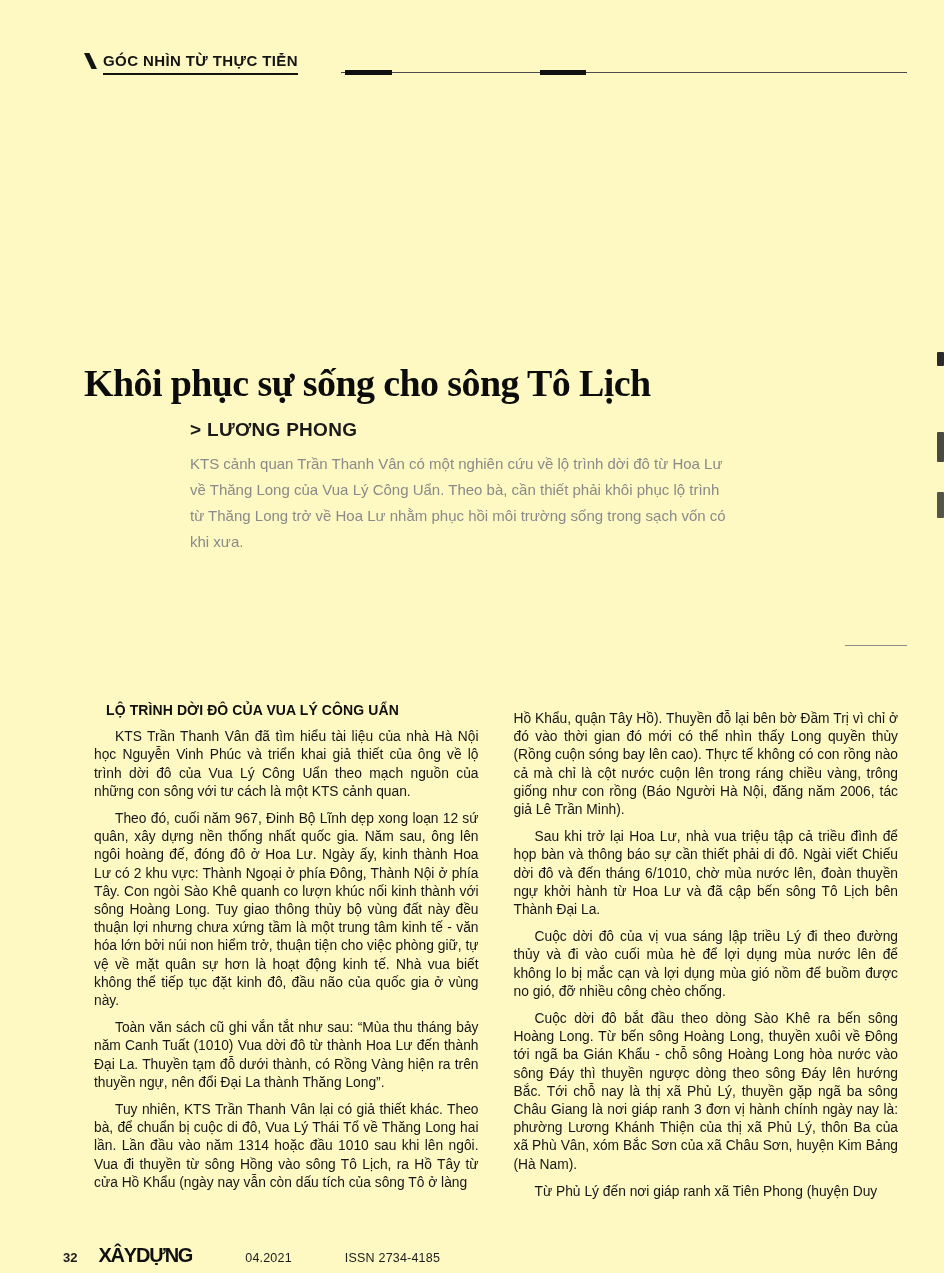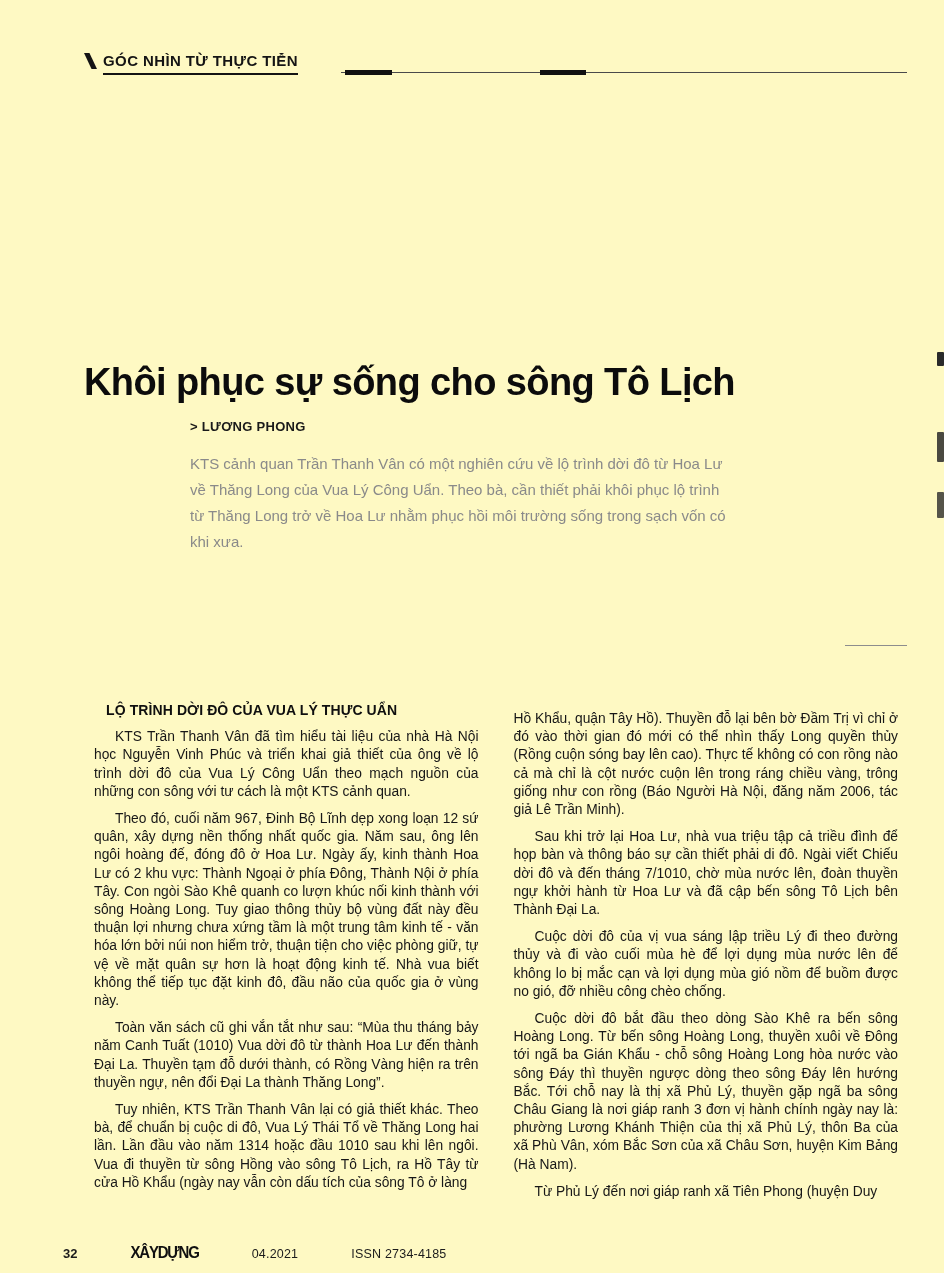--- a/index.html
+++ b/index.html
@@ -62,26 +62,27 @@
   
   .title {
     position: absolute;
     left: 84px;
     top: 336px;
     width: 760px;
     font-size: 38px;
     font-weight: bold;
     letter-spacing: -0.6px;
     color: #0c0c0c;
+    font-family: Liberation Serif, serif;
   }
   .author {
     position: absolute;
     left: 190px;
     top: 419px;
-    font-size: 13px;
+    font-size: 19px;
     font-weight: bold;
     letter-spacing: 0.3px;
     color: #1a1a1a;
   }
   .lead {
     position: absolute;
     left: 190px;
     top: 451px;
     width: 545px;
     font-size: 15px;
@@ -135,25 +136,24 @@
     top: 1244px;
     display: flex;
     align-items: baseline;
     gap: 21px;
     font-size: 12.5px;
     color: #1c1c1c;
   }
   .footer .pageno { font-weight: bold; font-size: 13px; }
   .footer .logo {
     font-weight: bold;
-    font-size: 15px;
+    font-size: 20px;
     letter-spacing: -1.2px;
     color: #101010;
     transform: scaleY(1.05);
-    margin-left: 32px;
   }
   .footer .issue, .footer .issn { letter-spacing: 0.2px; margin-left: 32px; }
 
   
   .edge-artifact {
     position: absolute;
     right: 0;
     width: 7px;
     background: #2a2a2a;
     border-radius: 1px;
@@ -177,29 +177,29 @@
   </div>
 
   <h1 class="title">Khôi phục sự sống cho sông Tô Lịch</h1>
   <div class="author">&gt; LƯƠNG PHONG</div>
   <div class="lead">KTS cảnh quan Trần Thanh Vân có một nghiên cứu về lộ trình dời đô từ Hoa Lư về Thăng Long của Vua Lý Công Uẩn. Theo bà, cần thiết phải khôi phục lộ trình từ Thăng Long trở về Hoa Lư nhằm phục hồi môi trường sống trong sạch vốn có khi xưa.</div>
 
   <div class="mid-rule"></div>
 
   <div class="body-cols">
     <div class="col">
-      <h3>LỘ TRÌNH DỜI ĐÔ CỦA VUA LÝ THỰC UẨN</h3>
+      <h3>LỘ TRÌNH DỜI ĐÔ CỦA VUA LÝ CÔNG UẨN</h3>
       <p>KTS Trần Thanh Vân đã tìm hiểu tài liệu của nhà Hà Nội học Nguyễn Vinh Phúc và triển khai giả thiết của ông về lộ trình dời đô của Vua Lý Công Uẩn theo mạch nguồn của những con sông với tư cách là một KTS cảnh quan.</p>
       <p>Theo đó, cuối năm 967, Đinh Bộ Lĩnh dẹp xong loạn 12 sứ quân, xây dựng nền thống nhất quốc gia. Năm sau, ông lên ngôi hoàng đế, đóng đô ở Hoa Lư. Ngày ấy, kinh thành Hoa Lư có 2 khu vực: Thành Ngoại ở phía Đông, Thành Nội ở phía Tây. Con ngòi Sào Khê quanh co lượn khúc nối kinh thành với sông Hoàng Long. Tuy giao thông thủy bộ vùng đất này đều thuận lợi nhưng chưa xứng tầm là một trung tâm kinh tế - văn hóa lớn bởi núi non hiểm trở, thuận tiện cho việc phòng giữ, tự vệ về mặt quân sự hơn là hoạt động kinh tế. Nhà vua biết không thể tiếp tục đặt kinh đô, đầu não của quốc gia ở vùng này.</p>
       <p>Toàn văn sách cũ ghi vắn tắt như sau: “Mùa thu tháng bảy năm Canh Tuất (1010) Vua dời đô từ thành Hoa Lư đến thành Đại La. Thuyền tạm đỗ dưới thành, có Rồng Vàng hiện ra trên thuyền ngự, nên đổi Đại La thành Thăng Long”.</p>
       <p>Tuy nhiên, KTS Trần Thanh Vân lại có giả thiết khác. Theo bà, để chuẩn bị cuộc di đô, Vua Lý Thái Tổ về Thăng Long hai lần. Lần đầu vào năm 1314 hoặc đầu 1010 sau khi lên ngôi. Vua đi thuyền từ sông Hồng vào sông Tô Lịch, ra Hồ Tây từ cửa Hồ Khẩu (ngày nay vẫn còn dấu tích của sông Tô ở làng</p>
     </div>
     <div class="col">
       <p class="noindent">Hồ Khẩu, quận Tây Hồ). Thuyền đỗ lại bên bờ Đầm Trị vì chỉ ở đó vào thời gian đó mới có thể nhìn thấy Long quyền thủy (Rồng cuộn sóng bay lên cao). Thực tế không có con rồng nào cả mà chỉ là cột nước cuộn lên trong ráng chiều vàng, trông giống như con rồng (Báo Người Hà Nội, đăng năm 2006, tác giả Lê Trần Minh).</p>
-      <p>Sau khi trở lại Hoa Lư, nhà vua triệu tập cả triều đình để họp bàn và thông báo sự cần thiết phải di đô. Ngài viết Chiếu dời đô và đến tháng 7/1010, chờ mùa nước lên, đoàn thuyền ngự khởi hành từ Hoa Lư và đã cập bến sông Tô Lịch bên Thành Đại La.</p>
+      <p>Sau khi trở lại Hoa Lư, nhà vua triệu tập cả triều đình để họp bàn và thông báo sự cần thiết phải di đô. Ngài viết Chiếu dời đô và đến tháng 6/1010, chờ mùa nước lên, đoàn thuyền ngự khởi hành từ Hoa Lư và đã cập bến sông Tô Lịch bên Thành Đại La.</p>
       <p>Cuộc dời đô của vị vua sáng lập triều Lý đi theo đường thủy và đi vào cuối mùa hè để lợi dụng mùa nước lên để không lo bị mắc cạn và lợi dụng mùa gió nồm để buồm được no gió, đỡ nhiều công chèo chống.</p>
       <p>Cuộc dời đô bắt đầu theo dòng Sào Khê ra bến sông Hoàng Long. Từ bến sông Hoàng Long, thuyền xuôi về Đông tới ngã ba Gián Khẩu - chỗ sông Hoàng Long hòa nước vào sông Đáy thì thuyền ngược dòng theo sông Đáy lên hướng Bắc. Tới chỗ nay là thị xã Phủ Lý, thuyền gặp ngã ba sông Châu Giang là nơi giáp ranh 3 đơn vị hành chính ngày nay là: phường Lương Khánh Thiện của thị xã Phủ Lý, thôn Ba của xã Phù Vân, xóm Bắc Sơn của xã Châu Sơn, huyện Kim Bảng (Hà Nam).</p>
       <p>Từ Phủ Lý đến nơi giáp ranh xã Tiên Phong (huyện Duy</p>
     </div>
   </div>
 
   <div class="footer">
     <span class="pageno">32</span>
     <span class="logo">XÂYDỰNG</span>
     <span class="issue">04.2021</span>

